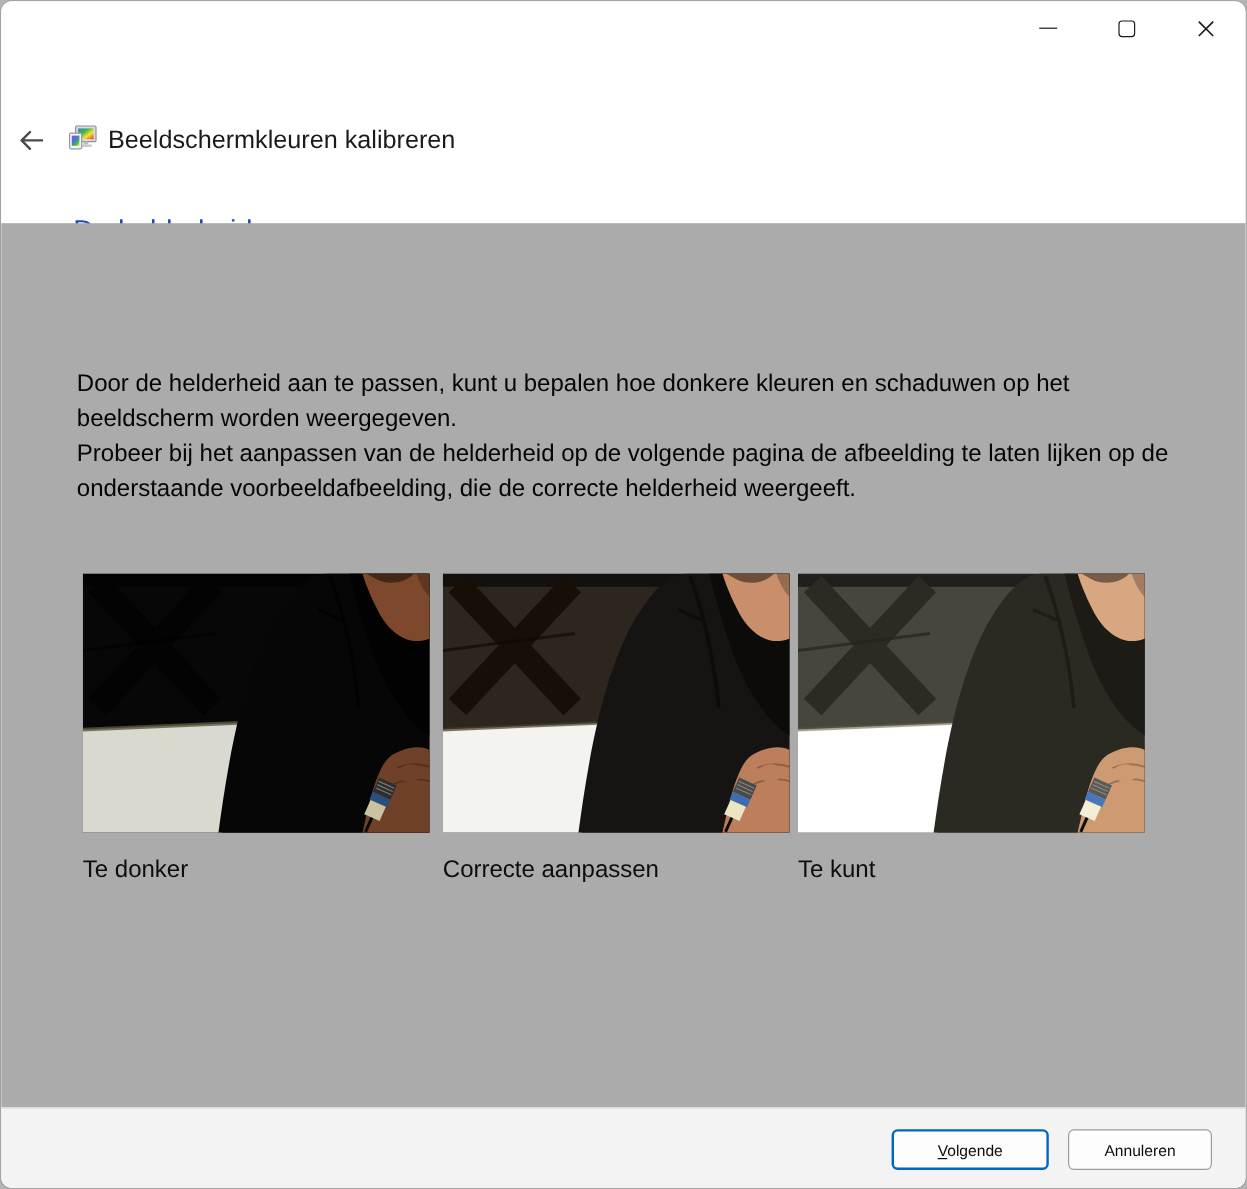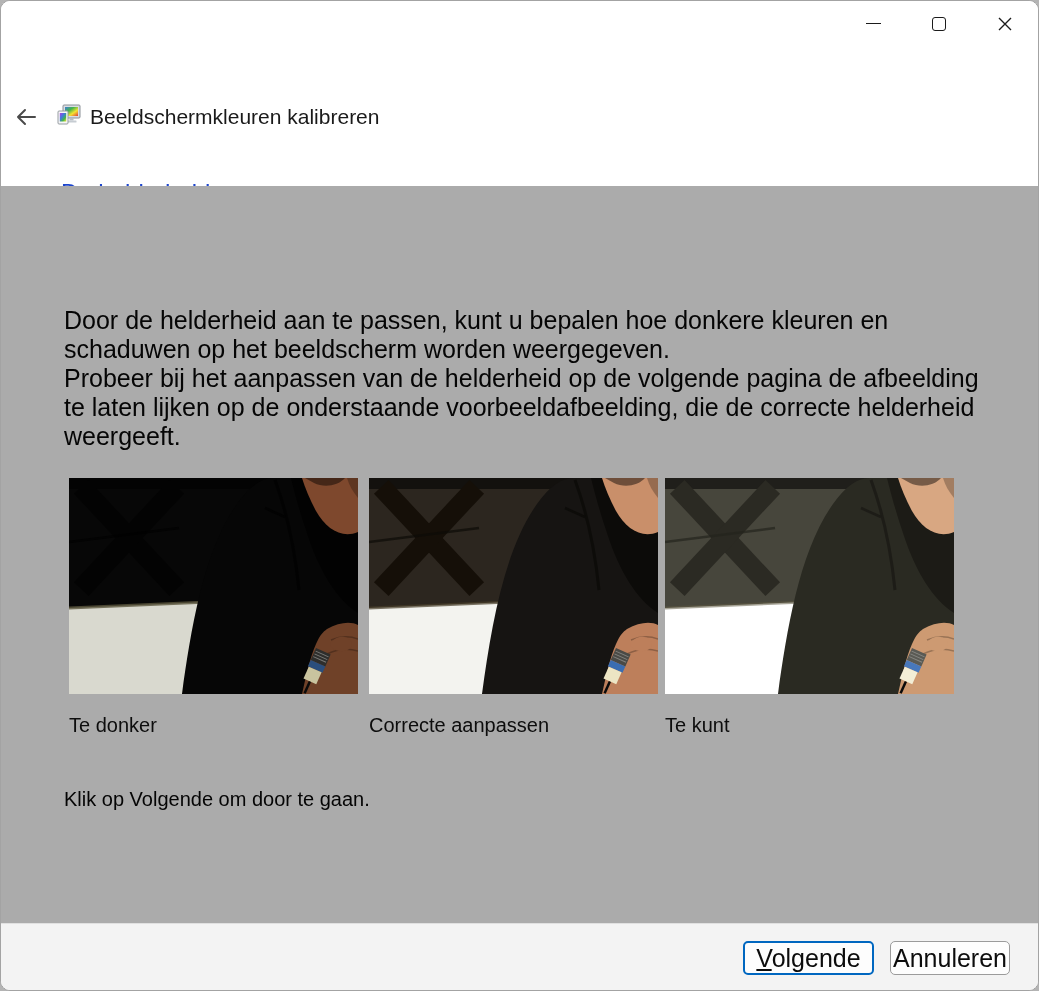--- a/index.html
+++ b/index.html
@@ -48,21 +48,21 @@
     position:absolute; left:60px; top:131px;
     font-size:24px; color:#1c45cd; line-height:30px; white-space:nowrap;
   }
   
   .content {
     position:absolute; top:185px; left:0; right:0; bottom:67px;
     background:#ababab;
   }
   .body-text {
     position:absolute; left:63px; top:120px; width:922px;
-    font-size:25px; line-height:29px; color:#050505;
+    font-size:20px; line-height:29px; color:#050505;
   }
   .body-text p { margin:0; }
   .figures { position:absolute; top:292px; left:0; right:0; height:216px; }
   .figure { position:absolute; top:0; width:289px; height:216px; }
   .figure svg { display:block; width:289px; height:216px; }
   .fig-1 { left:68px; } .fig-2 { left:368px; } .fig-3 { left:664px; }
   .fig-label {
     position:absolute; top:528px; width:289px; text-align:left;
     font-size:20px; color:#0d0d0d; white-space:nowrap;
   }
@@ -83,21 +83,21 @@
                --devblue:#4878bc; --devcream:#f3eed6; --devtop:#5a5a54; }
   
   .footer {
     position:absolute; left:0; right:0; bottom:0; height:67px;
     background:#f3f3f3; border-top:1px solid #e0e0e0;
   }
   .btn {
     position:absolute; top:17px; height:34px;
     background:#fdfdfd; border-radius:5px;
     font-family:"Liberation Sans","DejaVu Sans",sans-serif;
-    font-size:25px; color:#0c0c0c;
+    font-size:13px; color:#0c0c0c;
     display:flex; align-items:center; justify-content:center; cursor:default;
   }
   .btn-next { right:164px; width:131px; border:2px solid #0067c0; }
   .btn-cancel { right:28px; width:120px; border:1px solid #9b9b9b; }
   .accel { text-decoration:underline; text-underline-offset:2px; }
 </style>
 </head>
 <body>
 
 <svg width="0" height="0" style="position:absolute">
@@ -212,21 +212,20 @@
         <svg viewBox="0 0 289 216" preserveAspectRatio="none">
             <use href="#scene"></use>
           </svg>
       </div>
     </div>
 
     <div class="fig-label lbl-1">Te donker</div>
     <div class="fig-label lbl-2">Correcte aanpassen</div>
     <div class="fig-label lbl-3">Te kunt</div>
 
-    <div class="hint-text">Klik op Volgende om door te gaan.</div>
   </div>
 
   <div class="footer">
     <button class="btn btn-next">
       <span><span class="accel">V</span><span>olgende</span></span>
     </button>
     <button class="btn btn-cancel">
       <span>Annuleren</span>
     </button>
   </div>

